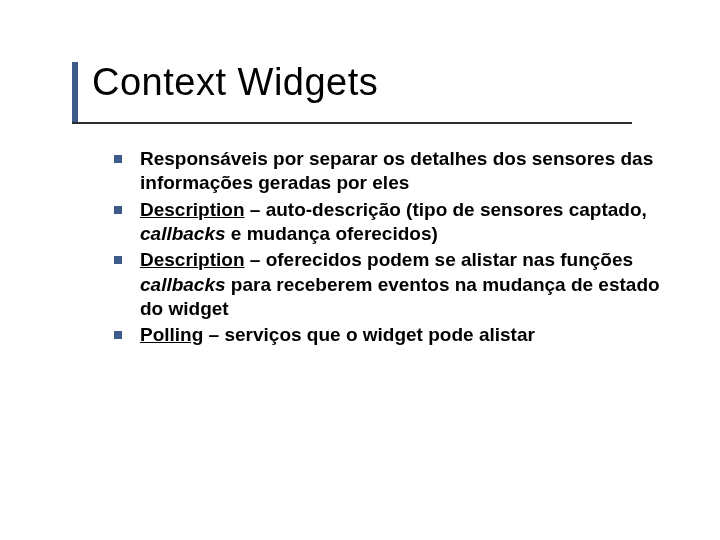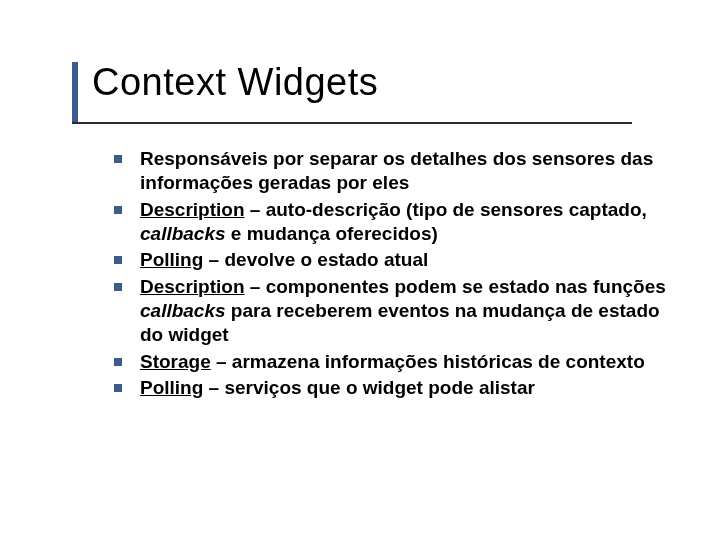--- a/index.html
+++ b/index.html
@@ -90,26 +90,20 @@
 
   <div class="body">
     <ul class="bullets">
       <li>
         <span>Responsáveis por separar os detalhes dos sensores das informações geradas por eles</span>
       </li>
       <li>
         <span class="u">Description</span><span> – auto-descrição (tipo de sensores captado, </span><span class="i">callbacks</span><span> e mudança oferecidos)</span>
       </li>
       <li>
-        <span class="u">Polling</span><span> – devolve o estado atual</span>
-      </li>
-      <li>
-        <span class="u">Description</span><span> – componentes podem se estado nas funções </span><span class="i">callbacks</span><span>  para receberem eventos na mudança de estado do widget</span>
-      </li>
-      <li>
-        <span class="u">Storage</span><span> – armazena informações históricas de contexto</span>
+        <span class="u">Description</span><span> – oferecidos podem se alistar nas funções </span><span class="i">callbacks</span><span>  para receberem eventos na mudança de estado do widget</span>
       </li>
       <li>
         <span class="u">Polling</span><span> – serviços que o widget pode alistar</span>
       </li>
     </ul>
   </div>
 </div>
 
 </body></html>

